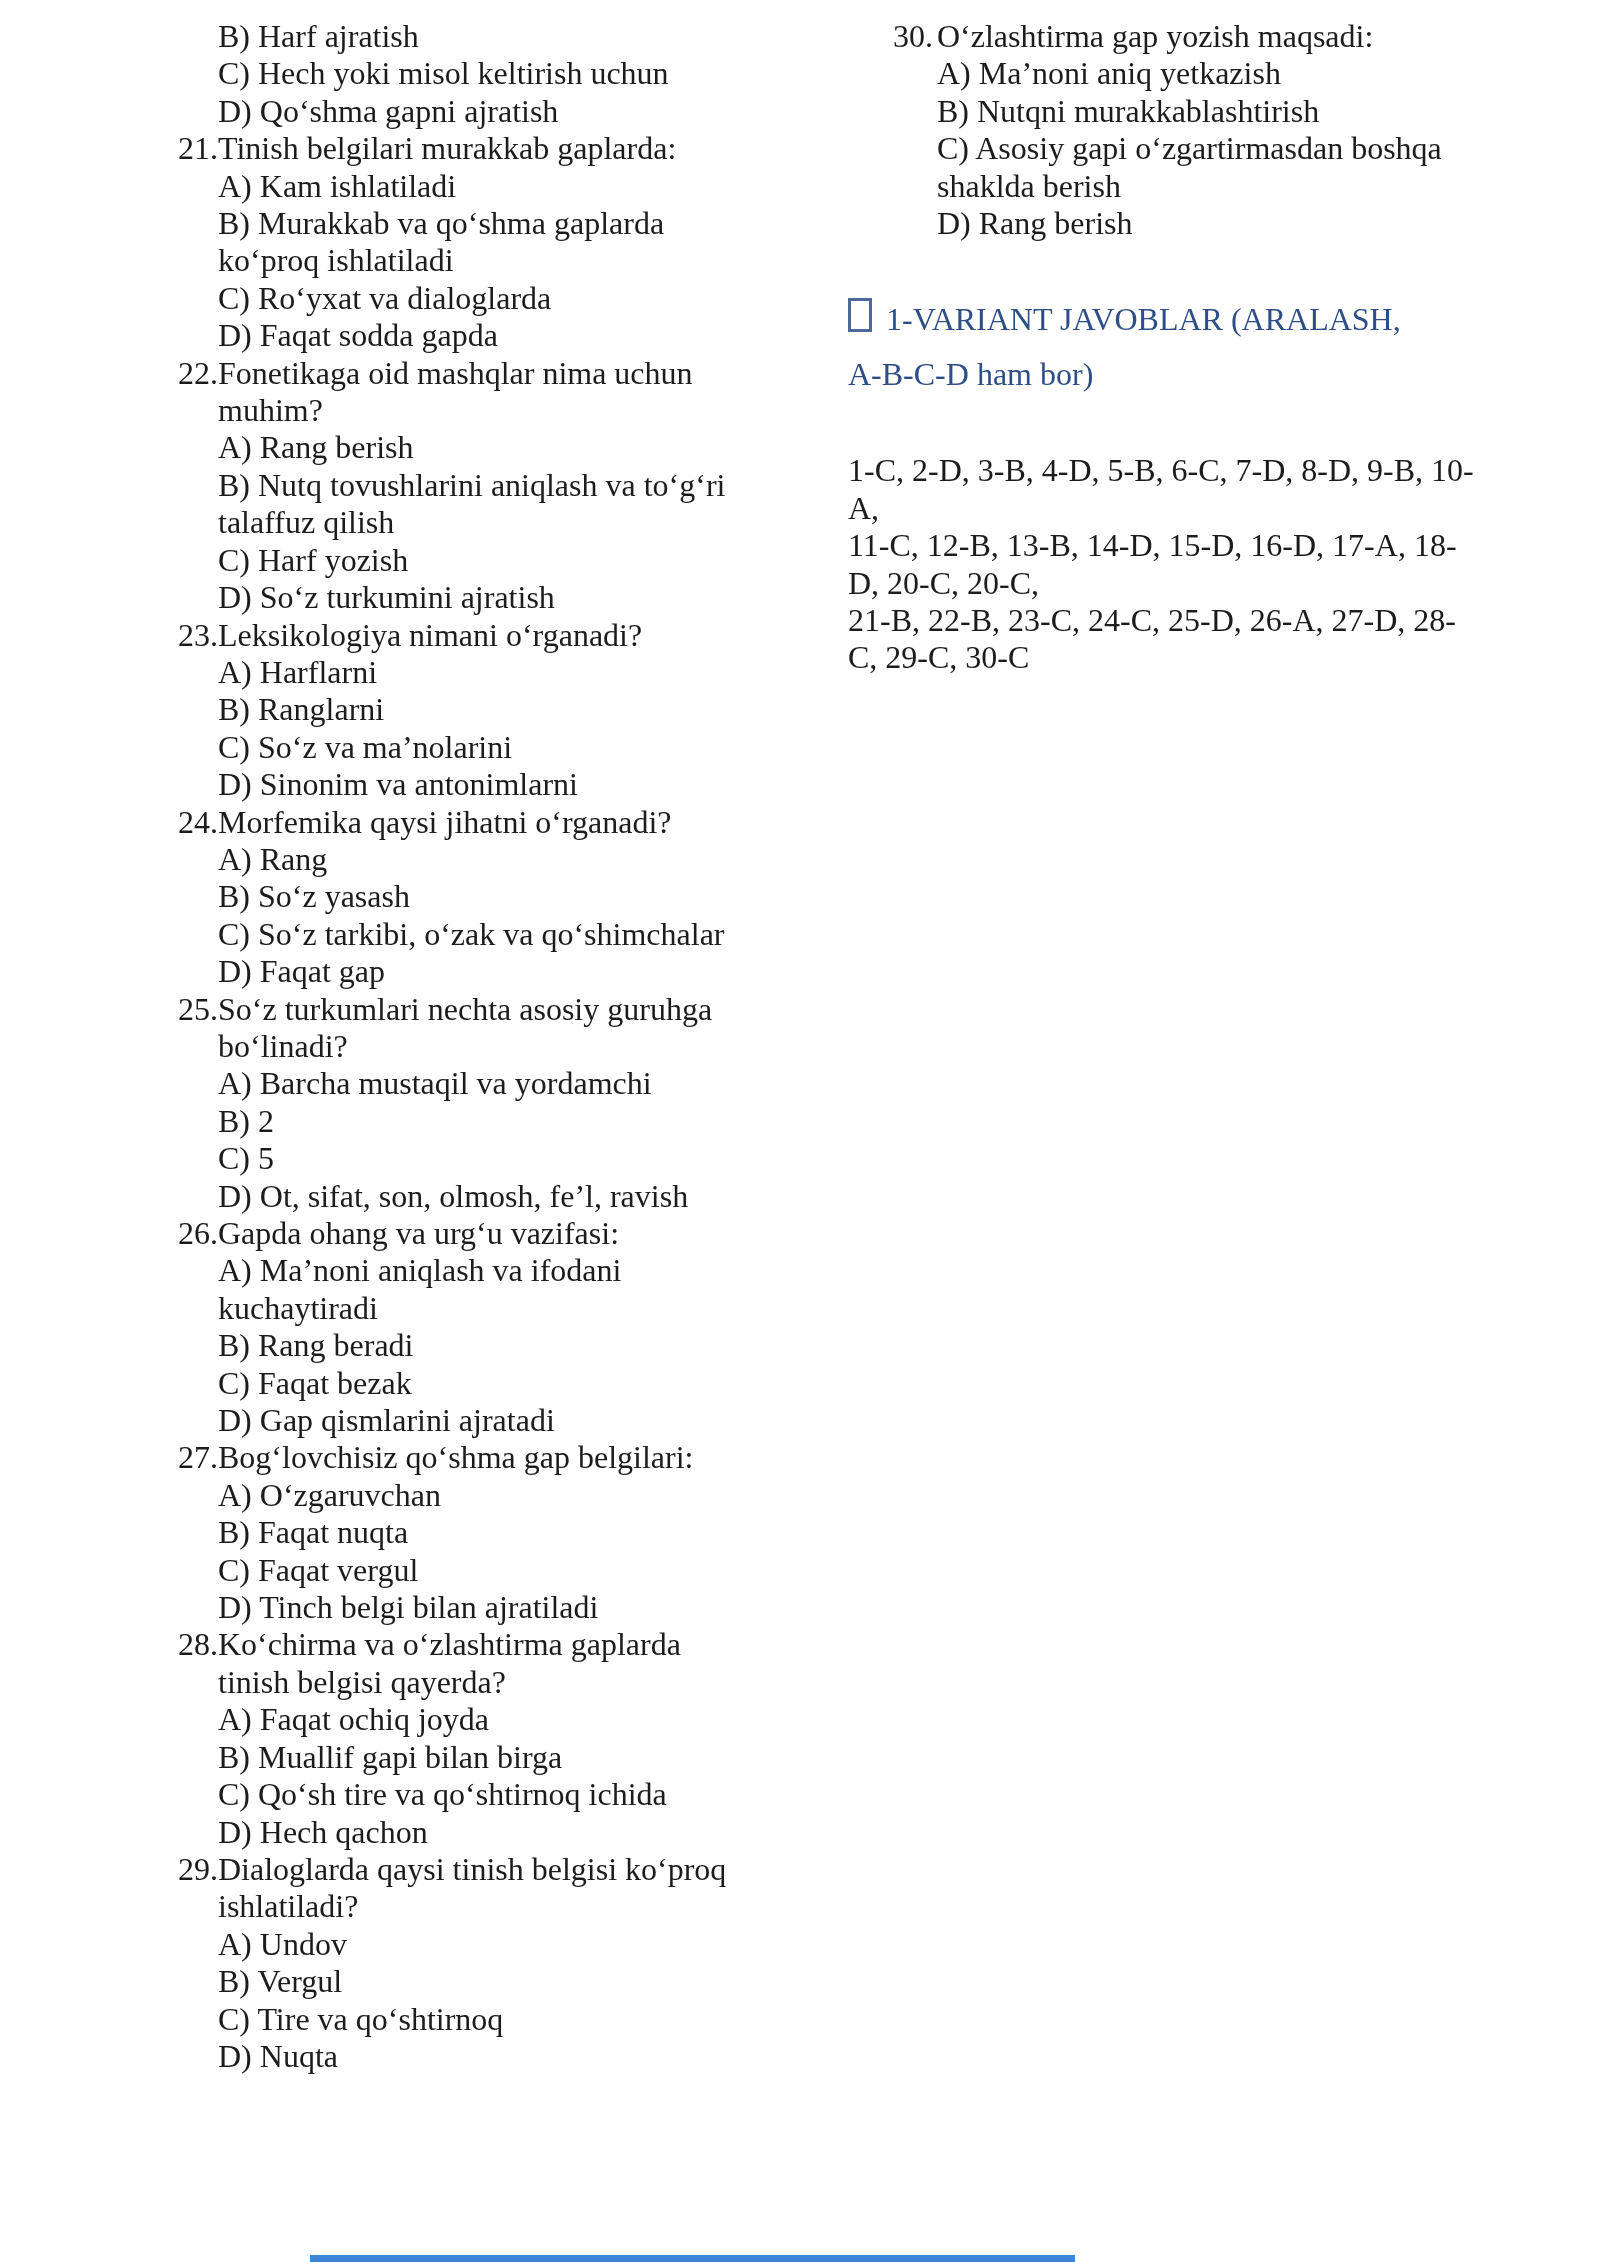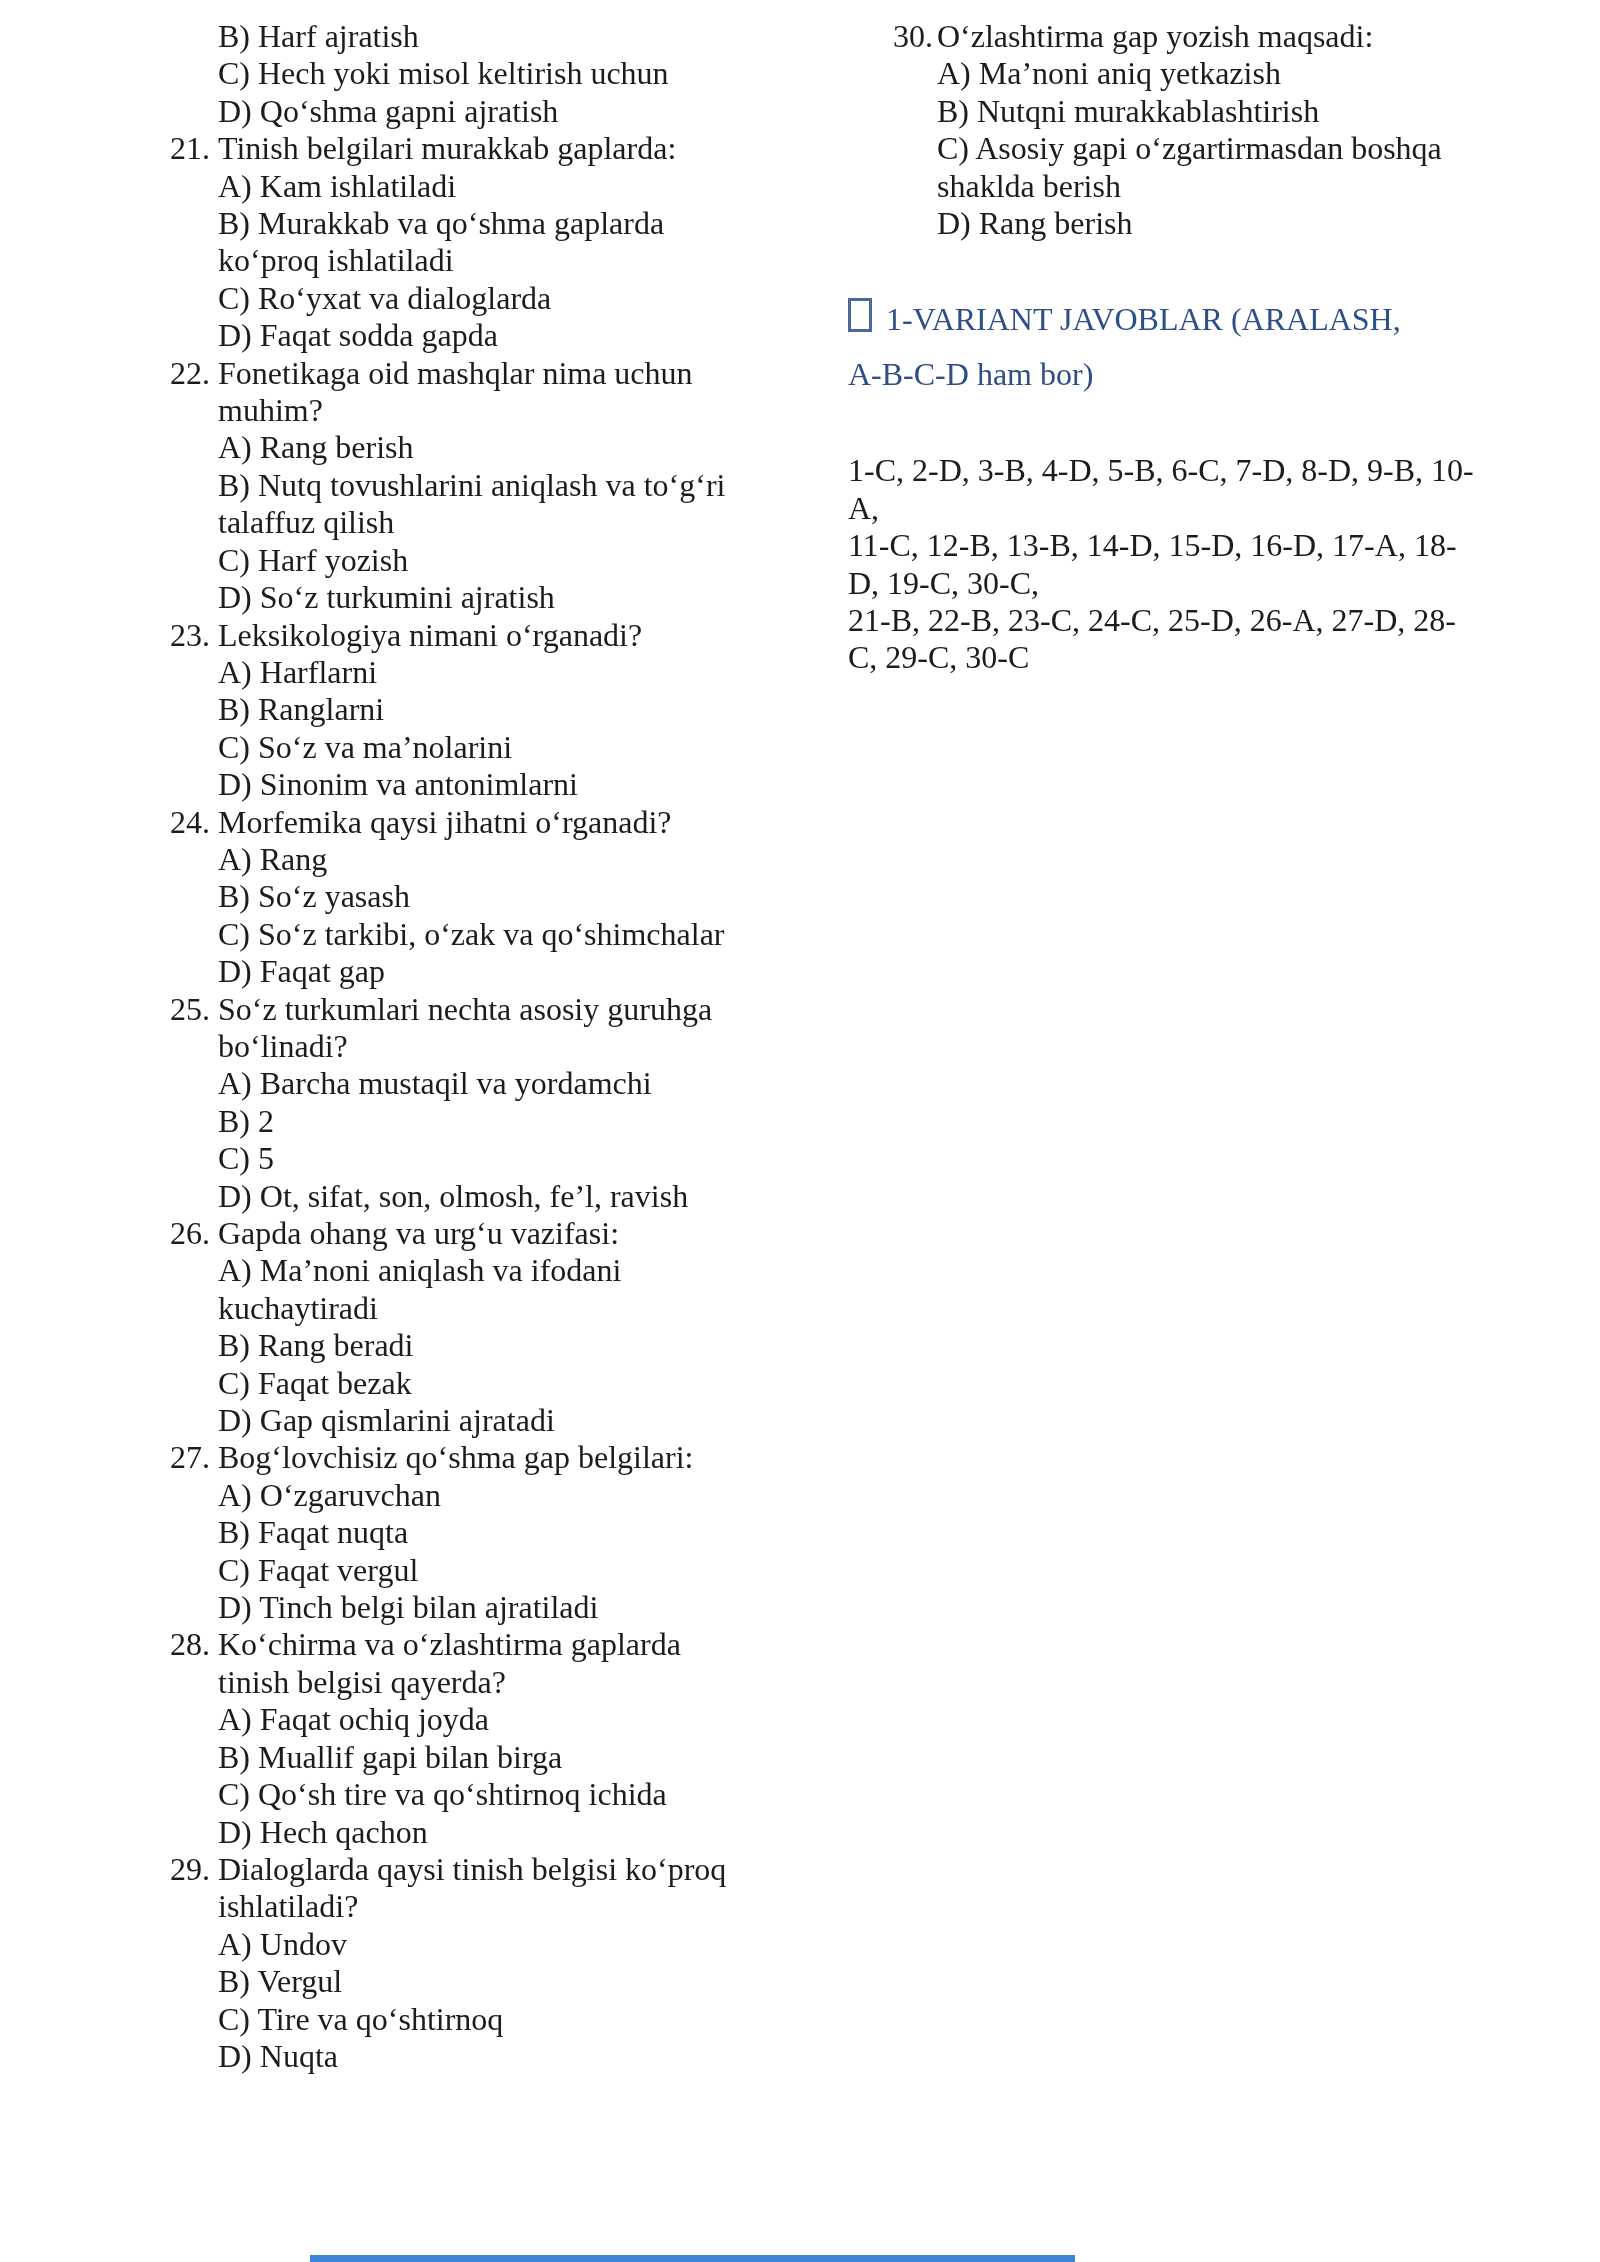--- a/index.html
+++ b/index.html
@@ -21,21 +21,21 @@
   .col-left{left:0;width:820px;}
   .col-right{left:848px;width:740px;}
   .line{
     position:relative;
     font-size:32px;
     line-height:37.4px;
     color:var(--text-color);
     white-space:nowrap;
   }
   .col-left .line{padding-left:218px;}
-  .col-left .num{position:absolute;left:170px;top:0;}
+  .col-left .num{position:absolute;left:178px;top:0;}
   .col-right .qblock .line{padding-left:89px;}
   .col-right .qblock .num{position:absolute;left:45px;top:0;}
   .heading{margin-top:50px;}
   .heading-line{
     font-size:32px;
     line-height:55px;
     color:var(--heading-color);
     white-space:nowrap;
   }
   .tofu{
@@ -131,20 +131,20 @@
       <div class="heading-line">
         <span class="tofu"></span><span>1-VARIANT JAVOBLAR (ARALASH,</span>
       </div>
       <div class="heading-line">A-B-C-D ham bor)</div>
     </div>
 
     <div class="answers">
       <div class="line">1-C, 2-D, 3-B, 4-D, 5-B, 6-C, 7-D, 8-D, 9-B, 10-</div>
       <div class="line">A,</div>
       <div class="line">11-C, 12-B, 13-B, 14-D, 15-D, 16-D, 17-A, 18-</div>
-      <div class="line">D, 19-C, 30-C,</div>
+      <div class="line">D, 20-C, 20-C,</div>
       <div class="line">21-B, 22-B, 23-C, 24-C, 25-D, 26-A, 27-D, 28-</div>
       <div class="line">C, 29-C, 30-C</div>
     </div>
   </div>
 
   <div class="footer-bar"></div>
 </div>
 
 </body></html>

